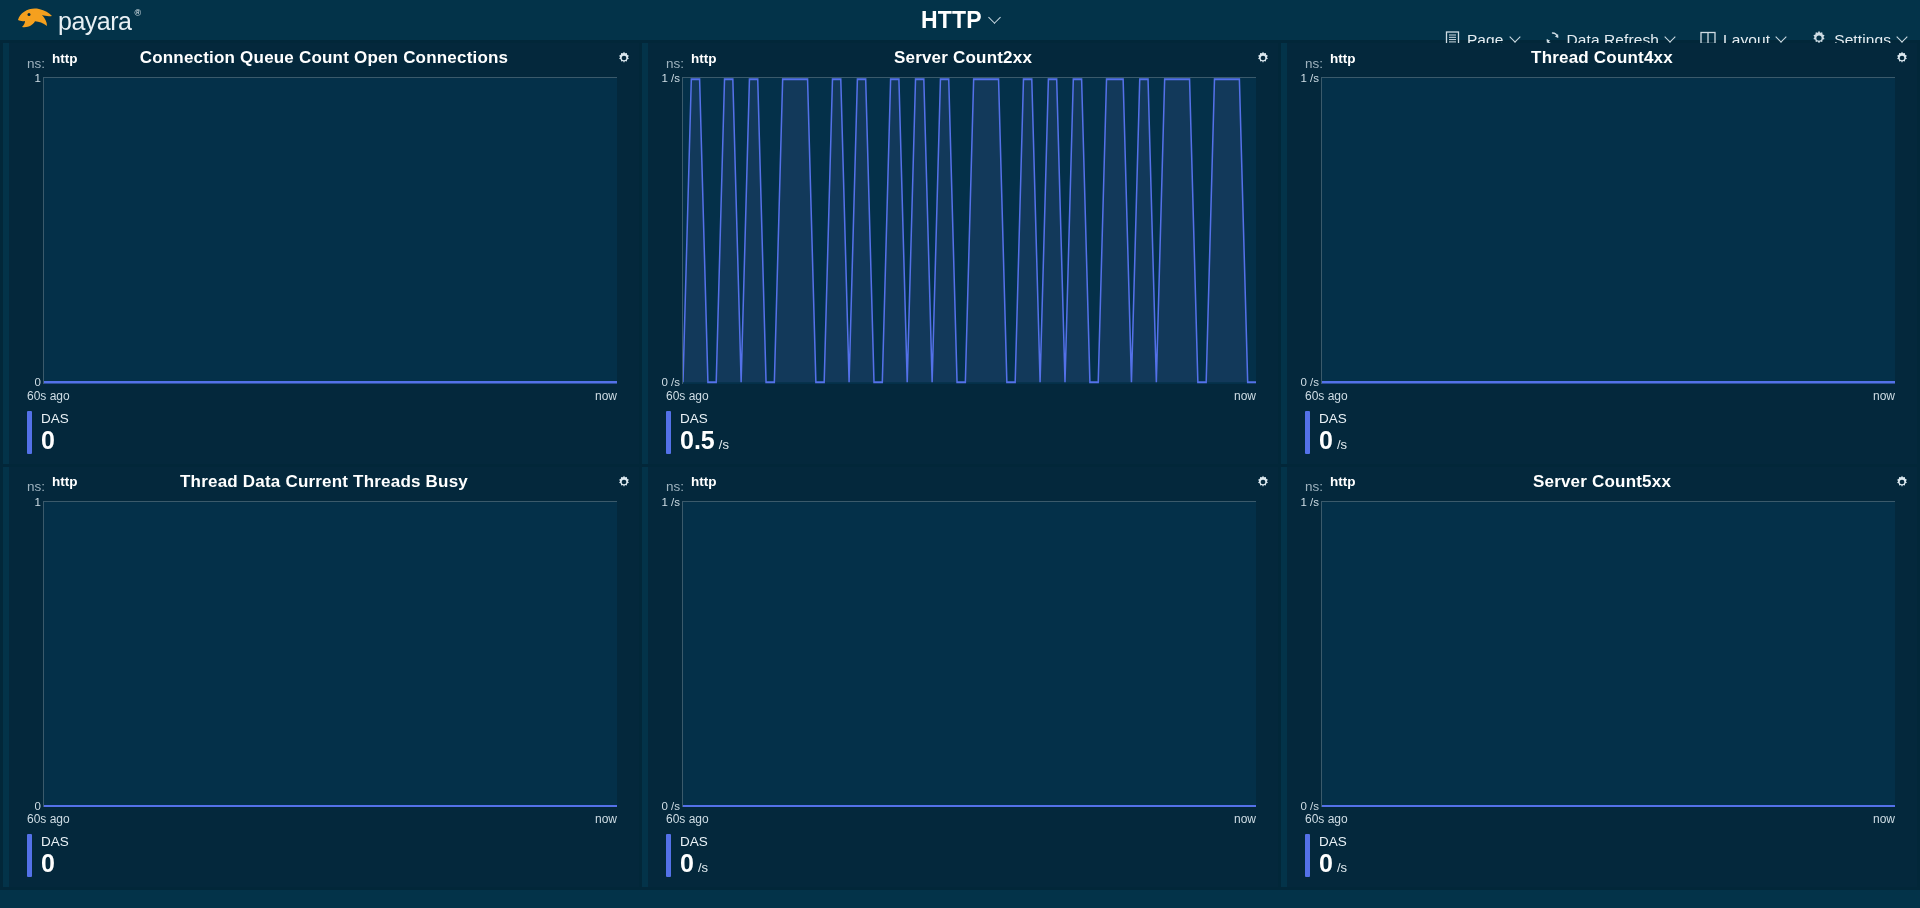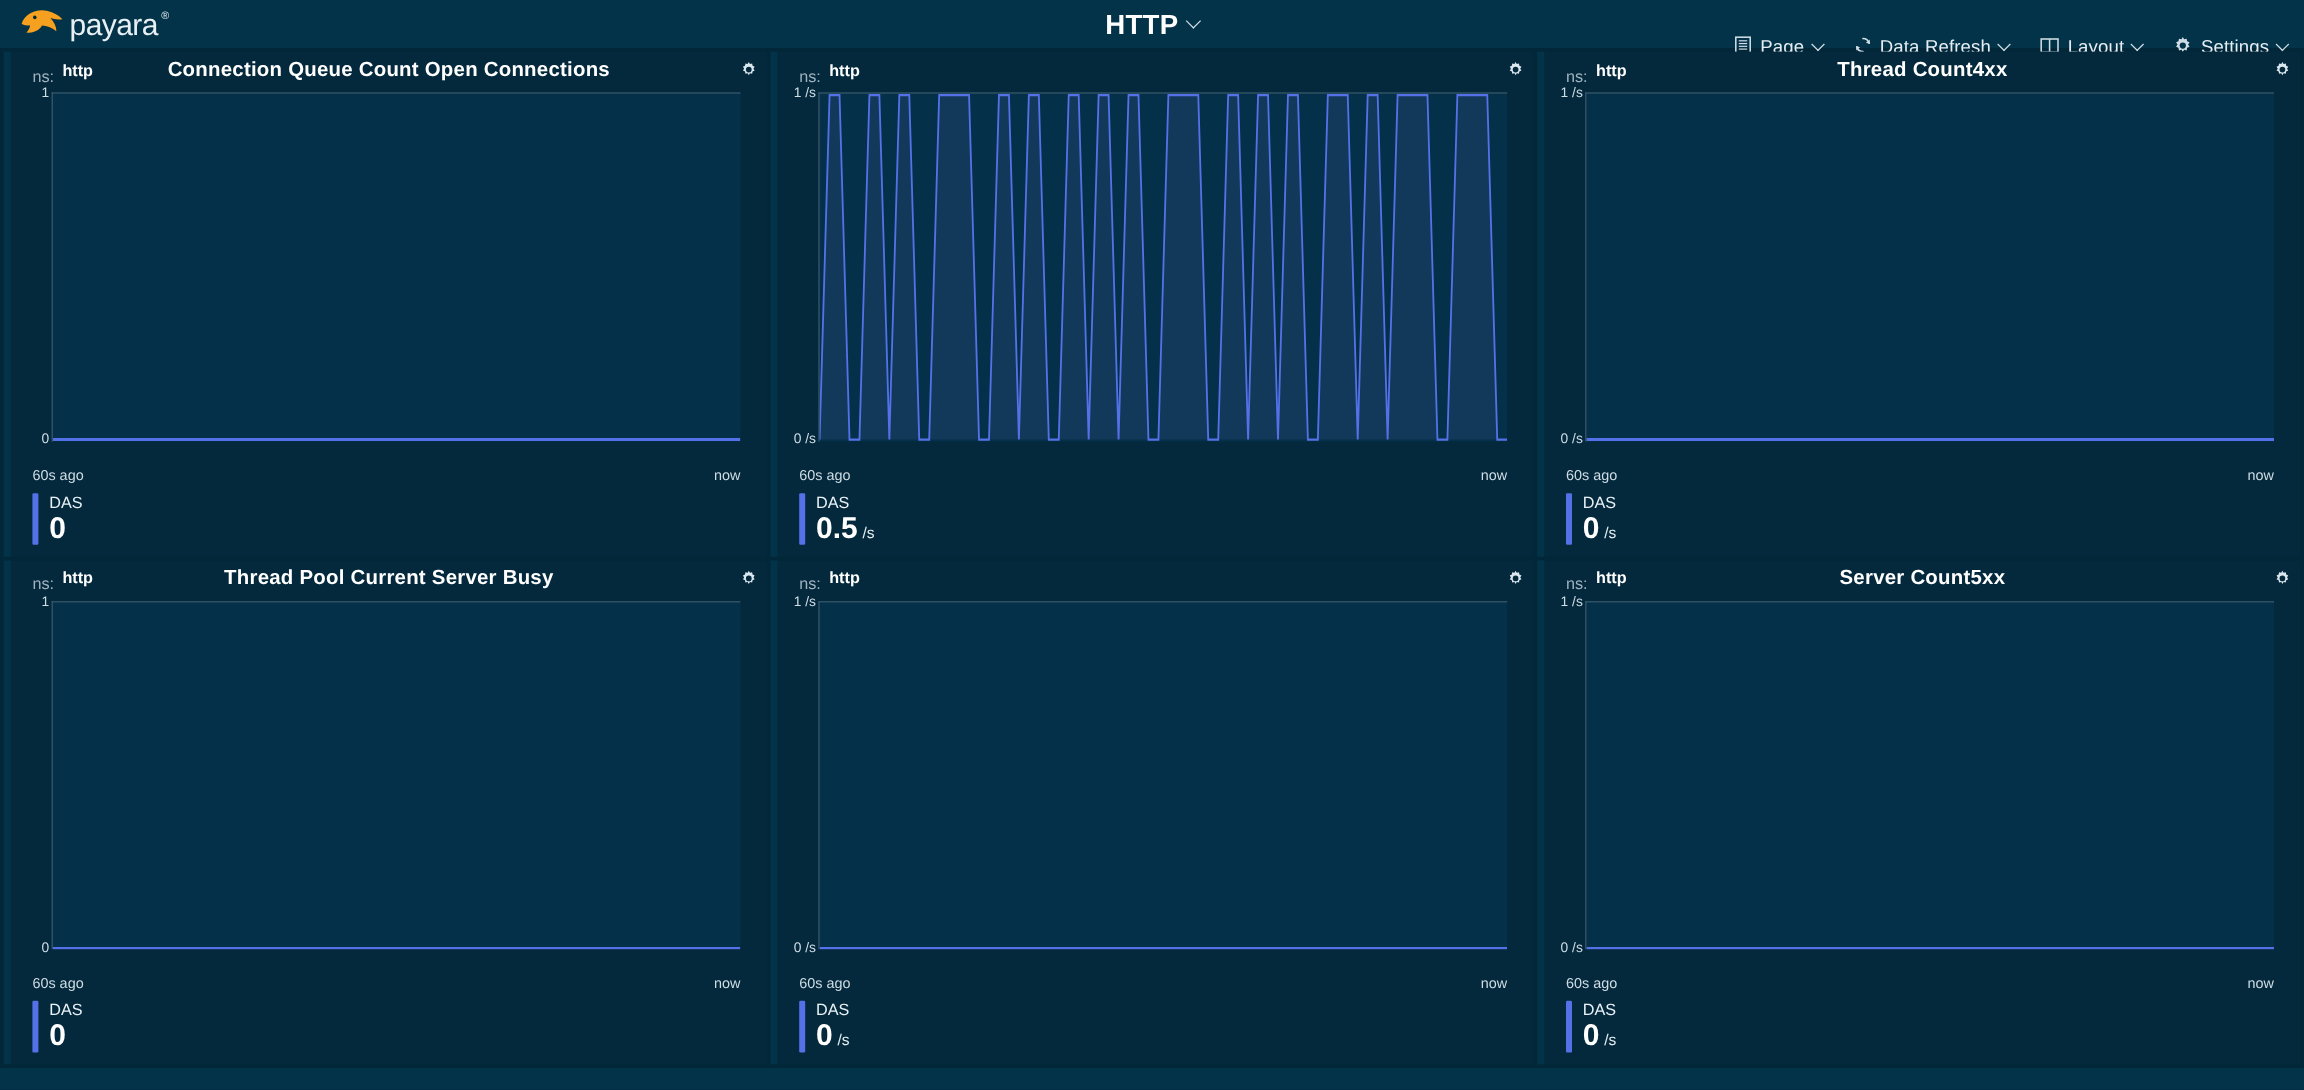--- a/index.html
+++ b/index.html
@@ -180,21 +180,21 @@
     background: #043049;
   }
   .plot svg { display:block; width:100%; height:100%; }
 
   .x-labels {
     flex: 0 0 auto;
     display: flex;
     justify-content: space-between;
     color: #cfdde5;
     font-size: 12px;
-    padding: 20px 22px 0 18px;
+    padding: 4px 22px 0 18px;
     margin-top: 1px;
   }
 
   
   .legend {
     flex: 0 0 auto;
     display: flex;
     align-items: stretch;
     gap: 9px;
     padding: 8px 0 10px 18px;
@@ -348,20 +348,21 @@
           <span class="legend-unit"></span>
         </span>
       </div>
     </div>
   </div>
 
   <div class="panel">
     <div class="panel-head">
       <span class="ns-label">ns:</span>
       <span class="ns-value">http</span>
+      <span class="panel-title">Server Count2xx</span>
       <span class="gear-btn">
         <svg width="14" height="14" viewBox="0 0 16 16">
           <path fill="#dbe7ee" d="M8 0.8 l1.1 1.9 2.1-0.5 0.4 2.2 2 0.9 -1.2 1.8 1.2 1.8 -2 0.9 -0.4 2.2 -2.1-0.5 -1.1 1.9 -1.1-1.9 -2.1 0.5 -0.4-2.2 -2-0.9 1.2-1.8 -1.2-1.8 2-0.9 0.4-2.2 2.1 0.5z"></path>
           <circle cx="8" cy="8" r="2.7" fill="#04283c"></circle>
         </svg>
       </span>
     </div>
     <div class="chart-area">
       <div class="y-top">1 /s</div>
       <div class="y-bot">0 /s</div>
@@ -422,21 +423,21 @@
           <span class="legend-unit">/s</span>
         </span>
       </div>
     </div>
   </div>
 
   <div class="panel">
     <div class="panel-head">
       <span class="ns-label">ns:</span>
       <span class="ns-value">http</span>
-      <span class="panel-title">Thread Pool Current Server Busy</span>
+      <span class="panel-title">Thread Data Current Threads Busy</span>
       <span class="gear-btn">
         <svg width="14" height="14" viewBox="0 0 16 16">
           <path fill="#dbe7ee" d="M8 0.8 l1.1 1.9 2.1-0.5 0.4 2.2 2 0.9 -1.2 1.8 1.2 1.8 -2 0.9 -0.4 2.2 -2.1-0.5 -1.1 1.9 -1.1-1.9 -2.1 0.5 -0.4-2.2 -2-0.9 1.2-1.8 -1.2-1.8 2-0.9 0.4-2.2 2.1 0.5z"></path>
           <circle cx="8" cy="8" r="2.7" fill="#04283c"></circle>
         </svg>
       </span>
     </div>
     <div class="chart-area">
       <div class="y-top">1</div>
       <div class="y-bot">0</div>

